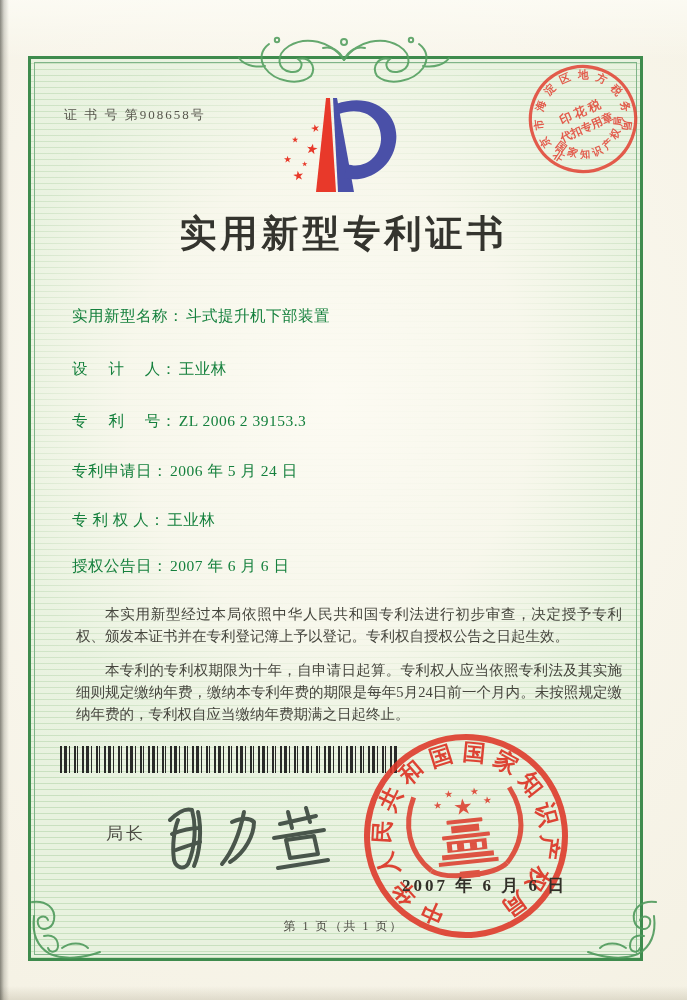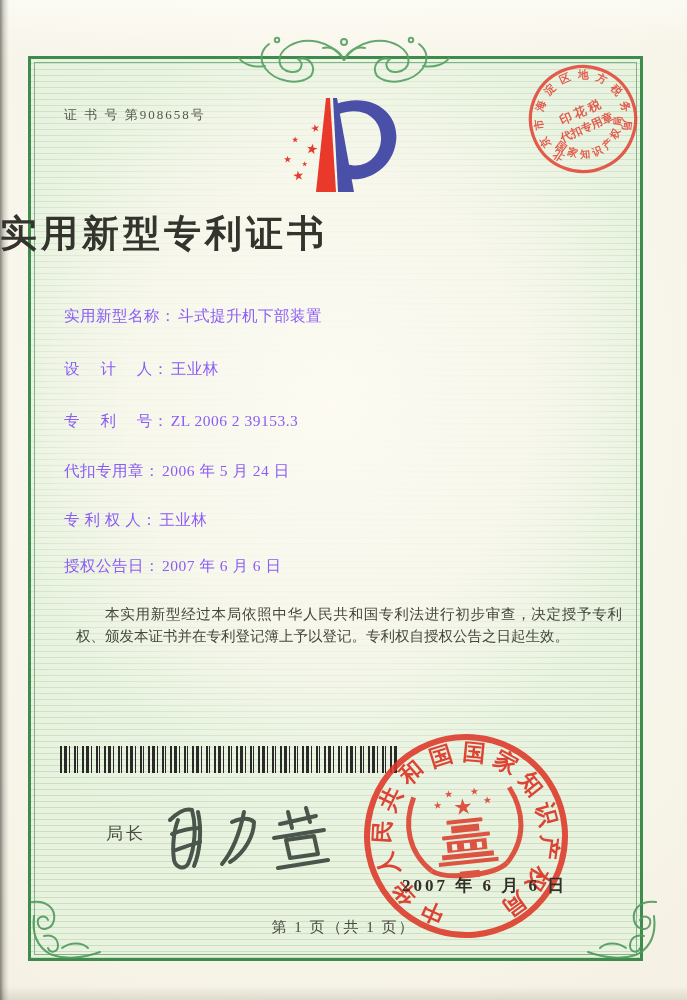--- a/index.html
+++ b/index.html
@@ -25,25 +25,25 @@
   .frame-inner{
     position:absolute;left:3px;top:3px;right:3px;bottom:3px;
     border:1px solid #7fb489;pointer-events:none;
   }
   .cert-number{
     position:absolute;left:64px;top:106px;font-size:13px;letter-spacing:2px;
     color:#56564c;
   }
   .logo{position:absolute;left:272px;top:92px;width:136px;height:110px;}
   .title{
-    position:absolute;left:0;right:0;top:209px;text-align:left;
+    position:absolute;left:0;right:0;top:209px;text-align:center;
     font-size:37px;font-weight:bold;letter-spacing:4px;color:#34342e;
   }
   .field{
-    position:absolute;left:64px;font-size:15.5px;color:#8b5cf6;letter-spacing:.5px;
+    position:absolute;left:72px;font-size:15.5px;color:#15803d;letter-spacing:.5px;
     white-space:nowrap;
   }
   .field .lbl{margin-right:2px;}
   .paras{
     position:absolute;left:64px;top:591px;width:570px;
     font-size:14.5px;line-height:22px;text-align:justify;color:#45453d;
   }
   .paras p{margin:12px;text-indent:2em;}
   .barcode{
     position:absolute;left:60px;top:746px;width:338px;height:27px;opacity:.92;
@@ -59,21 +59,21 @@
   }
   .signature{position:absolute;left:148px;top:790px;width:190px;height:92px;}
   .seal-office{position:absolute;left:356px;top:726px;width:220px;height:220px;transform:rotate(-6deg);opacity:.92;}
   .seal-date{
     position:absolute;left:402px;top:874px;font-size:17px;letter-spacing:3px;
     color:#322f29;z-index:5;font-weight:bold;
   }
   .seal-tax{position:absolute;left:524px;top:60px;width:118px;height:118px;transform:rotate(-24deg);opacity:.82;}
   .footer-page{
     position:absolute;left:0;right:0;top:918px;text-align:center;
-    font-size:15px;letter-spacing:2px;color:#4a4a42;
+    font-size:12px;letter-spacing:2px;color:#4a4a42;
   }
   .ornament-top{position:absolute;left:50%;top:26px;transform:translateX(-50%);width:250px;height:60px;}
   .flourish{position:absolute;width:78px;height:66px;}
   .flourish.bl{left:26px;top:896px;}
   .flourish.br{left:584px;top:896px;transform:scaleX(-1);}
   svg text{font-family:"Liberation Serif","DejaVu Serif",serif;}
 </style>
 </head>
 <body>
 
@@ -133,31 +133,32 @@
 <div class="field" style="top:306px">
   <span class="lbl">实用新型名称：</span><span>斗式提升机下部装置</span>
 </div>
 <div class="field" style="top:359px">
   <span class="lbl">设　 计　 人：</span><span>王业林</span>
 </div>
 <div class="field" style="top:411px">
   <span class="lbl">专　 利　 号：</span><span>ZL 2006 2 39153.3</span>
 </div>
 <div class="field" style="top:461px">
-  <span class="lbl">代扣专用章：</span><span>2006 年 5 月 24 日</span>
+  <span class="lbl">专利申请日：</span><span>2006 年 5 月 24 日</span>
 </div>
 <div class="field" style="top:510px">
   <span class="lbl">专 利 权 人：</span><span>王业林</span>
 </div>
 <div class="field" style="top:556px">
   <span class="lbl">授权公告日：</span><span>2007 年 6 月 6 日</span>
 </div>
 
 <div class="paras">
   <p>本实用新型经过本局依照中华人民共和国专利法进行初步审查，决定授予专利权、颁发本证书并在专利登记簿上予以登记。专利权自授权公告之日起生效。</p>
+  <p>本专利的专利权期限为十年，自申请日起算。专利权人应当依照专利法及其实施细则规定缴纳年费，缴纳本专利年费的期限是每年5月24日前一个月内。未按照规定缴纳年费的，专利权自应当缴纳年费期满之日起终止。</p>
 </div>
 
 <div class="barcode"></div>
 
 <div class="director">局长</div>
 <svg class="signature" viewBox="0 0 190 92" aria-label="田力普">
   <g fill="none" stroke="#39463d" stroke-width="4" stroke-linecap="round" stroke-linejoin="round" opacity=".9">
     <path d="M22,30 C30,22 38,18 44,20 C48,34 48,56 40,74 C36,80 28,78 26,70 C24,56 26,40 30,30"></path>
     <path d="M24,44 C34,40 44,38 52,38"></path>
     <path d="M28,60 C38,56 46,54 52,52"></path>

